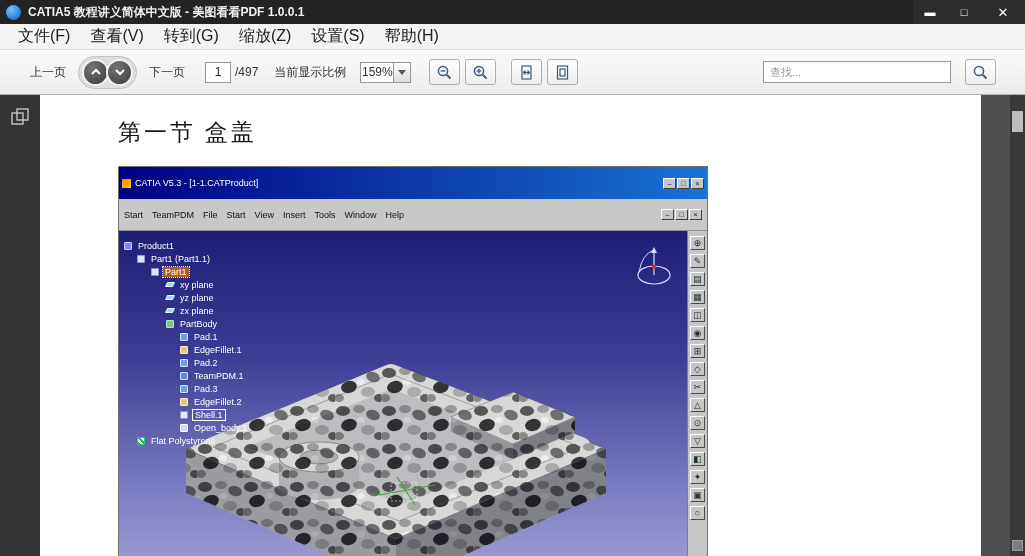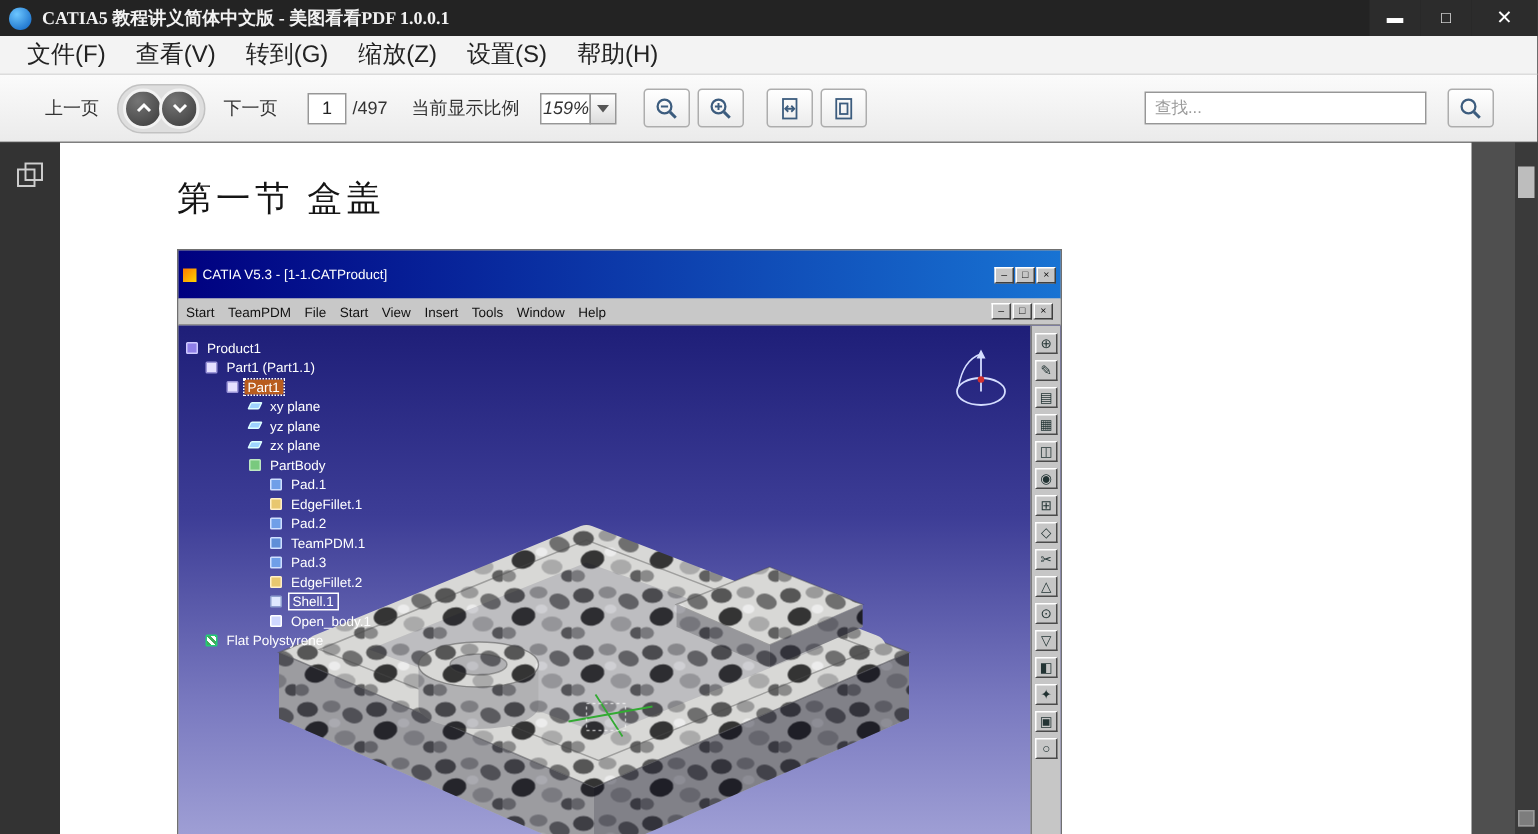--- a/index.html
+++ b/index.html
@@ -1,21 +1,21 @@
 <!DOCTYPE html>
 <html><head>
 <meta charset="utf-8">
 <style>
   * { margin:0; padding:0; box-sizing:border-box; }
   html,body { width:1025px; height:556px; overflow:hidden; background:#000;
     font-family:"Liberation Sans","DejaVu Sans",sans-serif; }
 
   
   .titlebar { height:24px; background:#232323; display:flex; align-items:center;
-    padding-left:6px; color:#f2f2f2; font-size:12px; font-weight:bold;font-family:Liberation Serif, serif; }
+    padding-left:6px; color:#f2f2f2; font-size:12px; font-weight:bold; }
   .app-icon { width:15px; height:15px; border-radius:50%;
     background:radial-gradient(circle at 35% 30%, #6cc6ff, #0a5fc0); margin-right:7px; flex:0 0 auto; }
   .win-btns { margin-left:auto; display:flex; height:24px; }
   .win-btn { width:34px; height:24px; display:flex; align-items:center; justify-content:center;
     color:#fff; font-size:11px; font-weight:normal; background:#2c2c2c; }
   .win-btn.close { width:44px; font-size:13px; }
 
   
   .menubar { height:26px; background:#f3f3f3; border-bottom:1px solid #dcdcdc;
     display:flex; align-items:center; padding-left:8px; font-size:16px; color:#222; }
@@ -30,21 +30,21 @@
     border-radius:18px; padding:2px 3px; margin:0 6px; }
   .nav-circle { width:27px; height:27px; border-radius:50%;
     background:radial-gradient(circle at 35% 28%, #757575, #3a3a3a);
     border:2px solid #f2f2f2; display:flex; align-items:center; justify-content:center; }
   .nav-circle + .nav-circle { margin-left:-3px; }
   .page-input { width:26px; height:21px; border:1px solid #979797; text-align:center;
     font-size:12px; color:#222; margin-left:14px; }
   .page-total { margin:0 10px 0 4px; }
   .zoom-box { display:flex; align-items:center; margin:0 8px; }
   .zoom-value { width:34px; height:21px; background:#fff; border:1px solid #979797;
-    display:flex; align-items:center; justify-content:center;font-style:italic; }
+    display:flex; align-items:center; justify-content:center; }
   .zoom-arrow { width:18px; height:21px; border:1px solid #979797; margin-left:-1px;
     background:linear-gradient(#fff,#dcdcdc); display:flex; align-items:center; justify-content:center; }
   .zoom-arrow .tri { width:0; height:0; border-left:4px solid transparent;
     border-right:4px solid transparent; border-top:5px solid #555; }
   .tbtn { width:31px; height:26px; border:1px solid #adadad; border-radius:3px;
     background:linear-gradient(#ffffff,#ececec); display:flex; align-items:center;
     justify-content:center; margin-right:5px; }
   .tb-group { display:flex; margin-left:10px; }
   .search-wrap { margin-left:auto; display:flex; align-items:center; }
   .search-input { width:188px; height:22px; border:1px solid #979797; padding:0 6px;
@@ -69,21 +69,21 @@
   
   .catia { margin-top:18px; width:590px; height:392px; border:1px solid #707070;
     position:relative; background:#c8c8c8; font-family:"Liberation Sans",sans-serif; }
   .catia-title { height:14px; background:linear-gradient(90deg,#000080,#1873d3);
     color:#fff; font-size:9px; display:flex; align-items:center; padding:16px 3px; }
   .catia-app-icon { width:9px; height:9px; background:linear-gradient(135deg,#ff7a00,#ffd400);
     margin-right:4px; flex:0 0 auto; }
   .mini-btns { margin-left:auto; display:flex; gap:1px; }
   .mini-btn { width:13px; height:11px; background:#c6c6c6; color:#111; font-size:7px;
     line-height:9px; text-align:center; border:1px solid; border-color:#fff #3f3f3f #3f3f3f #fff; }
-  .catia-menu { height:18px; background:#c8c8c8; border-bottom:1px solid #8f8f8f;
+  .catia-menu { height:32px; background:#c8c8c8; border-bottom:1px solid #8f8f8f;
     display:flex; align-items:center; gap:9px; padding:0 5px; font-size:9px; color:#111; }
   .catia-body { position:relative; height:362px; overflow:hidden;
     background:linear-gradient(180deg,#1e1e78 0%, #3d3d96 35%, #7a7ac0 70%, #a8a8da 100%); }
 
   
   .tree { position:absolute; left:5px; top:8px; font-size:9px; color:#fff; z-index:3; }
   .tree-row { display:flex; align-items:center; height:13px; white-space:nowrap; }
   .lvl0{padding-left:0} .lvl1{padding-left:13px} .lvl2{padding-left:27px}
   .lvl3{padding-left:42px} .lvl4{padding-left:56px}
   .tree-icon { width:8px; height:8px; margin-right:4px; flex:0 0 auto; border-radius:1px; }

